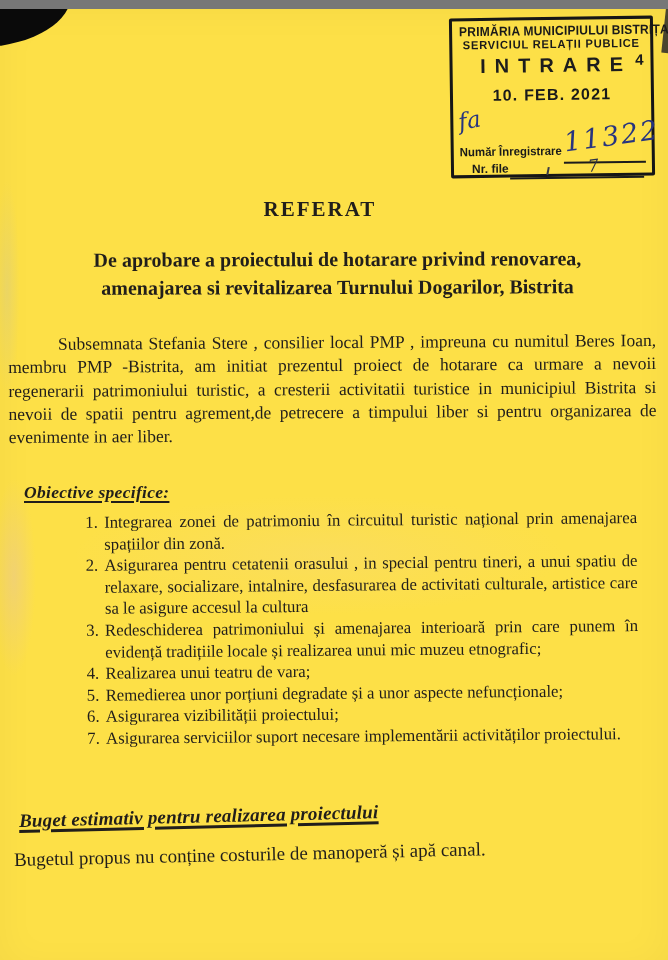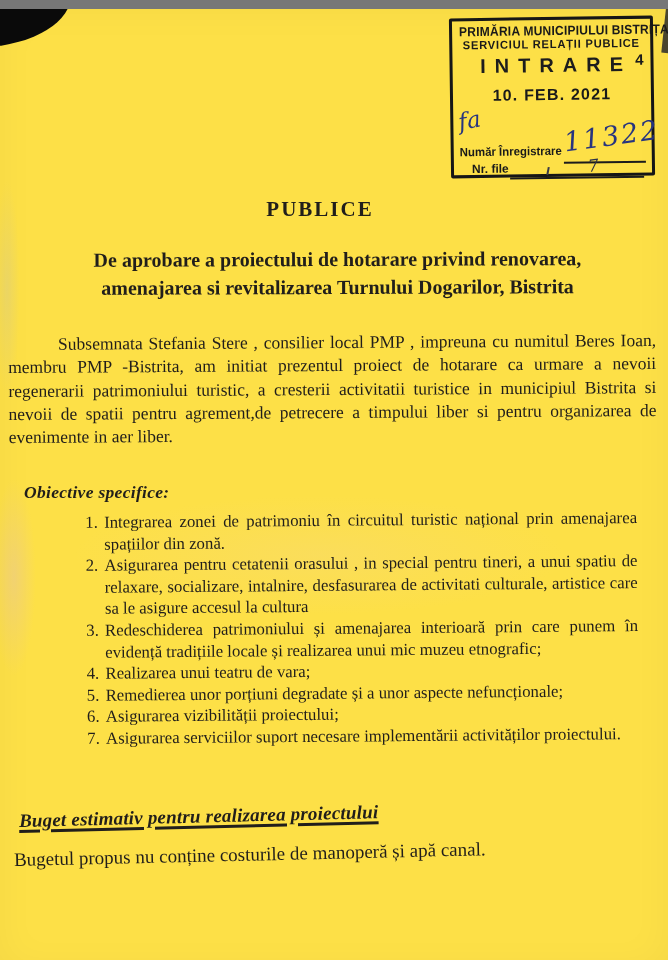--- a/index.html
+++ b/index.html
@@ -129,21 +129,21 @@
   }
   .intro-paragraph {
     position:absolute; top:324px; left:8px; width:648px;
     font-size:17.5px; line-height:23.3px;
     text-align:justify; text-indent:50px;
     transform:rotate(-0.35deg); transform-origin:left top;
   }
   .objectives-heading {
     position:absolute; top:473px; left:24px;
     font-weight:700; font-style:italic; font-size:17.5px;
-    text-decoration-thickness:2px; text-underline-offset:3px;
+    text-decoration:underline; text-decoration-thickness:2px; text-underline-offset:3px;
     letter-spacing:.3px;
   }
   .objectives-list {
     position:absolute; top:503px; left:70px; width:567px;
     margin:0; padding:0 0 0 32px;
     font-size:16.8px; line-height:21.6px;
     text-align:justify;
     transform:rotate(-0.5deg); transform-origin:left top;
   }
   .objectives-list li { margin:0; padding-left:2px; }
@@ -180,21 +180,21 @@
     <div class="hand-mark">fa</div>
     <div class="reg-label">Număr Înregistrare</div>
     <div class="reg-line"></div>
     <div class="reg-value">11322</div>
     <div class="file-label">Nr. file</div>
     <div class="file-line"></div>
     <div class="file-tick"></div>
     <div class="file-value">7</div>
   </div>
 
-  <div class="doc-title">PUBLICE</div>
+  <div class="doc-title">REFERAT</div>
 
   <div class="doc-subtitle">
     <div>De aprobare a proiectului de hotarare privind renovarea,</div>
     <div>amenajarea si revitalizarea Turnului Dogarilor, Bistrita</div>
   </div>
 
   <div class="intro-paragraph">Subsemnata Stefania Stere , consilier local PMP , impreuna cu numitul Beres Ioan, membru PMP -Bistrita,  am initiat prezentul proiect de hotarare ca urmare a nevoii regenerarii patrimoniului turistic, a cresterii activitatii turistice in municipiul Bistrita si nevoii de spatii pentru agrement,de  petrecere a timpului liber si pentru organizarea de evenimente in aer liber.</div>
 
   <div class="objectives-heading">Obiective specifice:</div>
 

